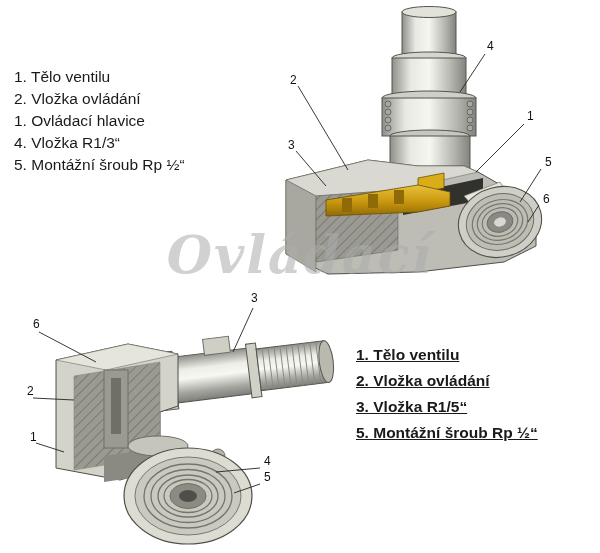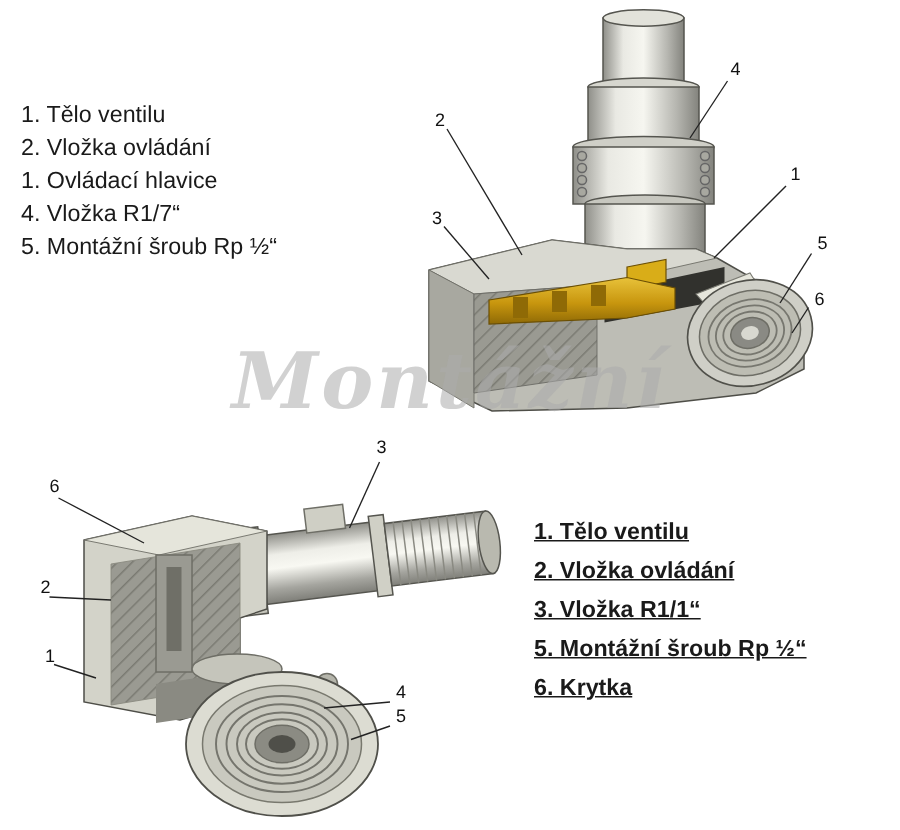--- a/index.html
+++ b/index.html
@@ -22,21 +22,21 @@
 </style>
 </head>
 <body>
 
 <div class="page">
 
   <ul class="legend legend-top">
     <li>1. Tělo ventilu</li>
     <li>2. Vložka ovládání</li>
     <li>1. Ovládací hlavice</li>
-    <li>4. Vložka R1/7“</li>
+    <li>4. Vložka R1/3“</li>
     <li>5. Montážní šroub Rp ½“</li>
   </ul>
 
   <svg class="diag diag-top" viewBox="0 0 332 280">
     <defs>
       <linearGradient id="metalH" x1="0" y1="0" x2="1" y2="0">
         <stop offset="0" stop-color="#8f8f89"></stop>
           <stop offset="0.25" stop-color="#e9e9e3"></stop>
         <stop offset="0.5" stop-color="#f6f6f0"></stop>
           <stop offset="0.8" stop-color="#b5b5af"></stop>
@@ -120,21 +120,21 @@
     </g>
 
     <text class="co" x="22" y="84">2</text>
     <text class="co" x="20" y="149">3</text>
     <text class="co" x="219" y="50">4</text>
     <text class="co" x="259" y="120">1</text>
     <text class="co" x="277" y="166">5</text>
     <text class="co" x="275" y="203">6</text>
   </svg>
 
-  <div class="watermark">Montážní</div>
+  <div class="watermark">Ovládací</div>
 
   <svg class="diag diag-bottom" viewBox="0 0 345 265">
 
     <g transform="rotate(-7 160 100)">
       <rect x="150" y="72" width="100" height="46" fill="url(#metalV)" stroke="#55554f"></rect>
       <rect x="150" y="66" width="18" height="58" fill="#c5c5bb" stroke="#55554f"></rect>
       <rect x="200" y="58" width="26" height="16" fill="#cfcfc5" stroke="#6e6e66"></rect>
       <rect x="242" y="68" width="10" height="54" fill="#d0d0c6" stroke="#55554f"></rect>
       <rect x="252" y="74" width="68" height="42" fill="url(#metalV)" stroke="#55554f"></rect>
       <g stroke="#8a8a82" stroke-width="1">
@@ -188,18 +188,17 @@
     <text class="co" x="19" y="109">2</text>
     <text class="co" x="22" y="155">1</text>
     <text class="co" x="243" y="16">3</text>
     <text class="co" x="256" y="179">4</text>
     <text class="co" x="256" y="195">5</text>
   </svg>
 
   <ul class="legend legend-bottom">
     <li>1. Tělo ventilu</li>
     <li>2. Vložka ovládání</li>
-    <li>3. Vložka R1/1“</li>
+    <li>3. Vložka R1/5“</li>
     <li>5. Montážní šroub Rp ½“</li>
-    <li>6. Krytka</li>
   </ul>
 
 </div>
 
 </body></html>

